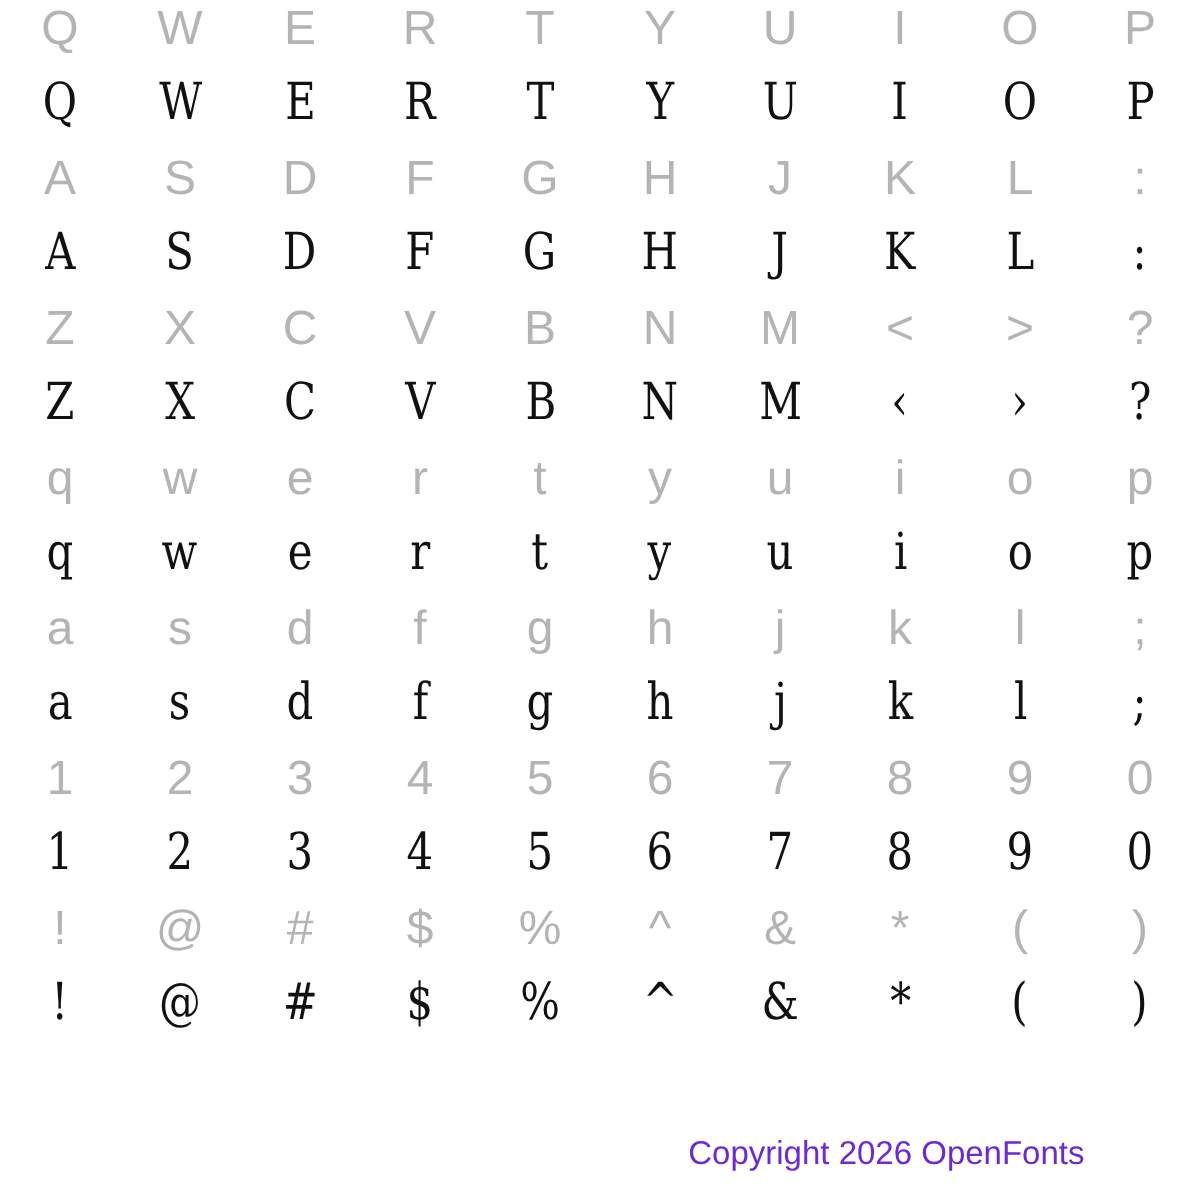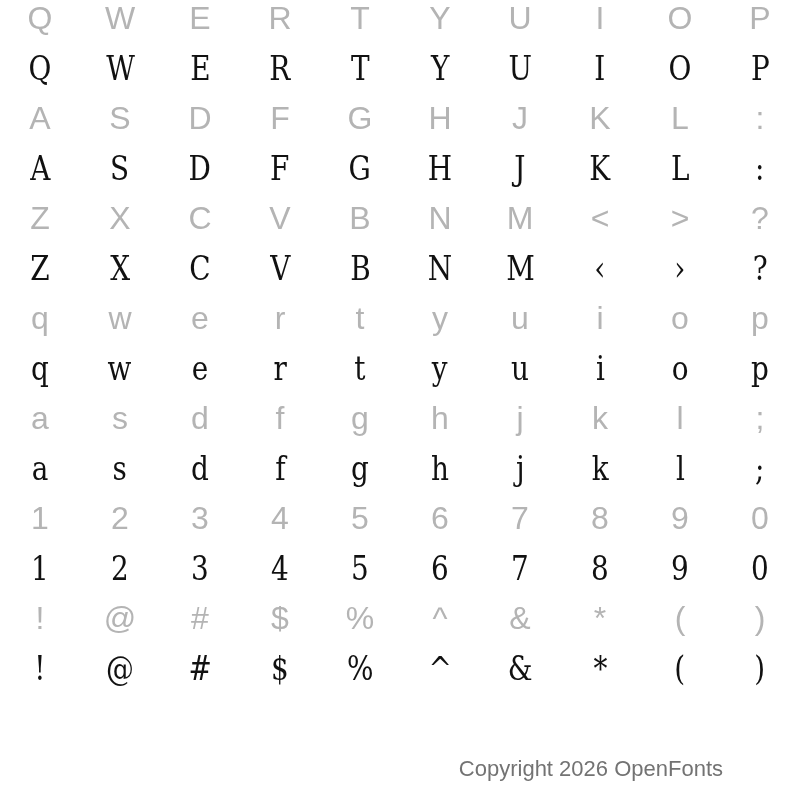--- a/index.html
+++ b/index.html
@@ -52,21 +52,21 @@
   .cell {
     line-height: 1;
     white-space: pre;
   }
   .footer {
     position: absolute;
     top: 756px;
     right: 77px;
     font-family: "Liberation Sans", sans-serif;
     font-size: 22px;
-    color: #737373;
+    color: #6d28d9;
     white-space: nowrap;
   }
 </style>
 </head>
 <body>
 
 <div class="page">
   <div class="charmap" id="charmap">
       <div class="pair">
         <div class="row row-keys">

